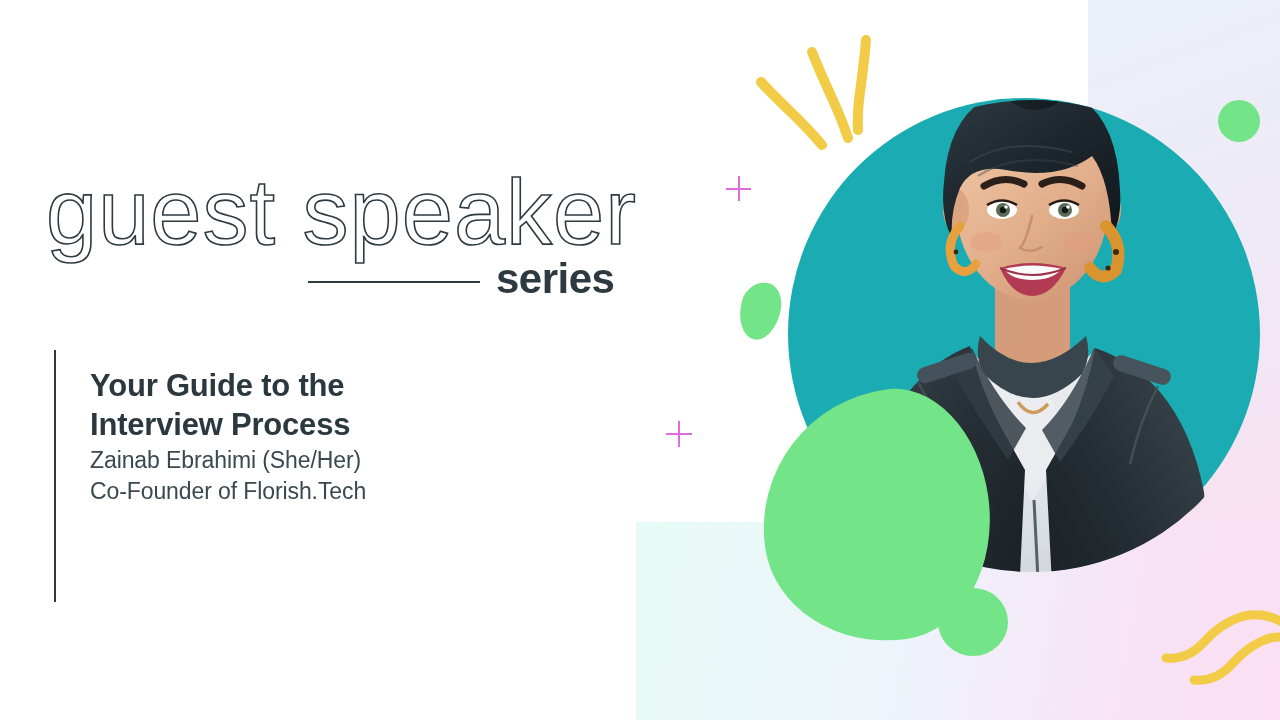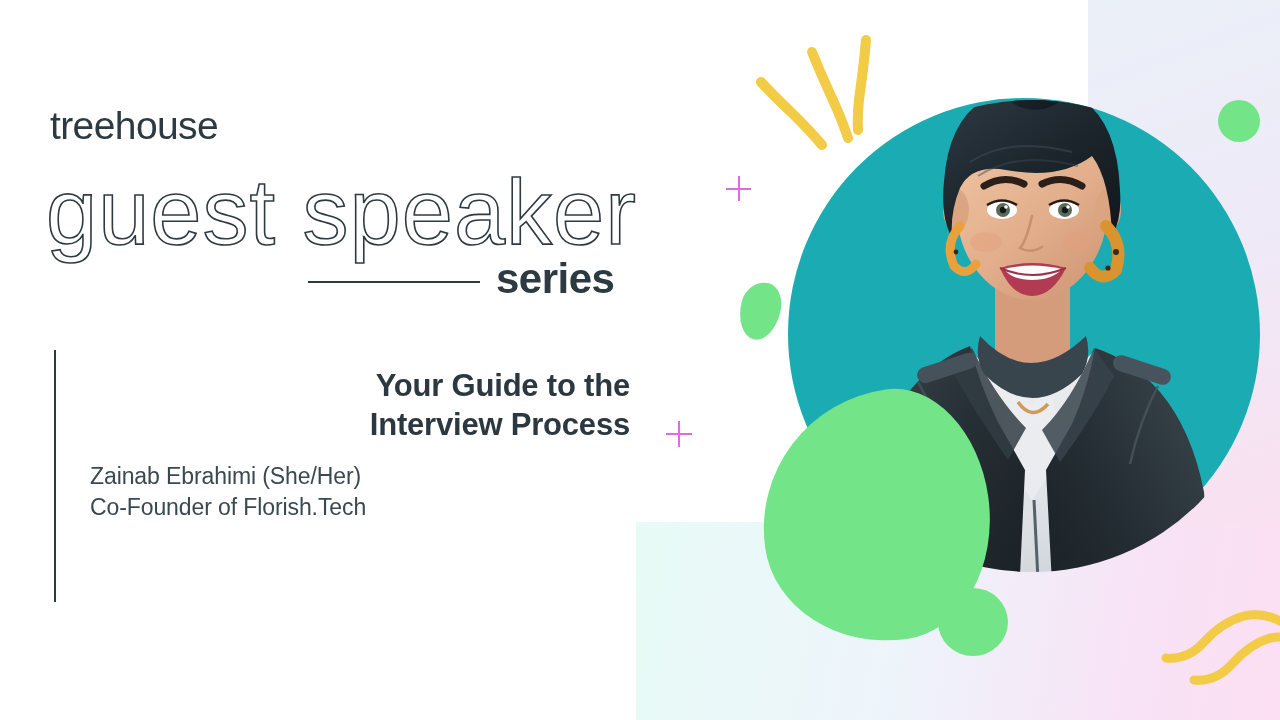--- a/index.html
+++ b/index.html
@@ -189,24 +189,23 @@
     top: 366px;
     width: 540px;
   }
   .info .title {
     font-size: 31px;
     font-weight: 700;
     line-height: 1.27;
     color: #2b383f;
     letter-spacing: -0.2px;
     margin: 0;
-    text-align: right;
   }
   .info .speaker {
-    margin-top: 16px;
+    margin-top: 0;
     font-size: 23px;
     font-weight: 400;
     line-height: 1.35;
     color: #3a4850;
     letter-spacing: -0.1px;
   }
   .info .datetime {
     margin-top: 18px;
     font-size: 35px;
     font-weight: 700;
@@ -354,21 +353,20 @@
       <g stroke="#f2cb47" stroke-width="9" stroke-linecap="round" fill="none">
         <path d="M6 70 Q28 72 44 54 Q62 34 84 28 Q104 24 122 34"></path>
         <path d="M34 92 Q56 94 72 76 Q90 56 110 50 Q120 48 125 50"></path>
       </g>
     </svg>
   </div>
 
   <div class="plus plus-a"></div>
   <div class="plus plus-b"></div>
 
-  <div class="brand">treehouse</div>
 
   <div class="headline-outline">
     <svg width="620" height="112" viewBox="0 0 620 112" xmlns="http://www.w3.org/2000/svg">
       <text id="outline-headline" x="10" y="84" font-family="'Liberation Sans', sans-serif" font-size="92" font-weight="400" letter-spacing="1" fill="none" stroke="#2d3a41" stroke-width="1.6">guest speaker</text>
     </svg>
   </div>
 
   <div class="series-rule"></div>
   <div class="series-word">series</div>
 

